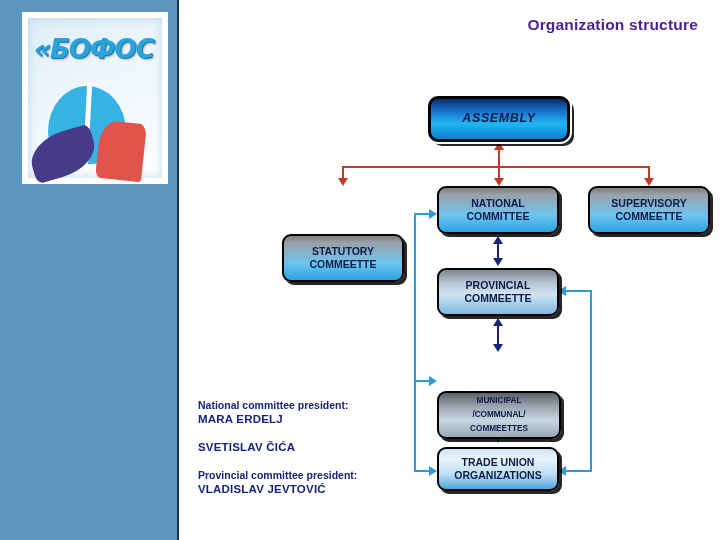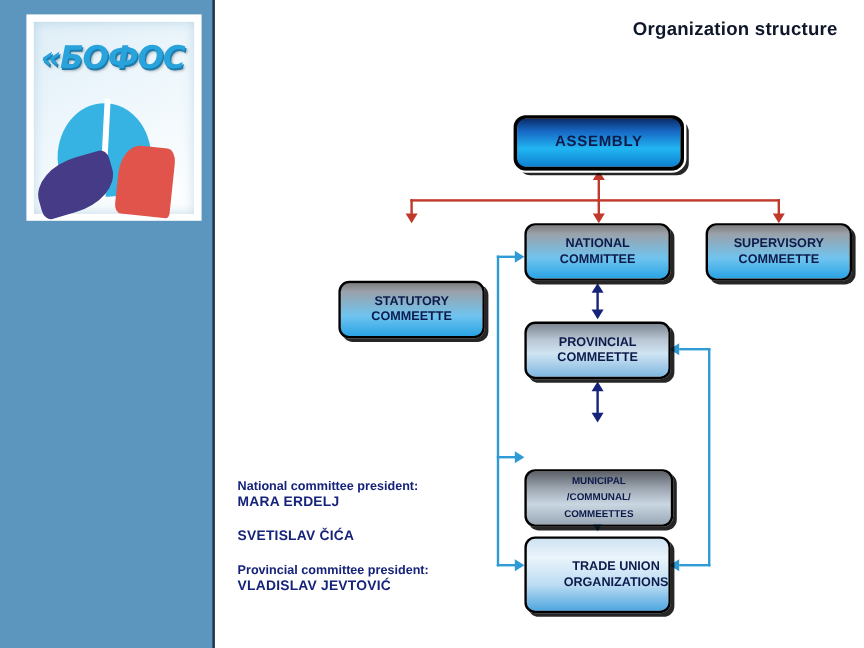--- a/index.html
+++ b/index.html
@@ -91,21 +91,21 @@
     transform: rotate(6deg);
   }
 
   
   #title {
     position: absolute;
     right: 22px; top: 16px;
     font-family: "Liberation Sans", sans-serif;
     font-weight: 700;
     font-size: 15.5px;
-    color: #0f172a;
+    color: #4c1d95;
     letter-spacing: .2px;
   }
 
   
   .node {
     position: absolute;
     display: flex;
     align-items: center;
     justify-content: center;
     text-align: center;
@@ -122,20 +122,21 @@
   
   #node-assembly {
     left: 428px; top: 96px;
     width: 142px; height: 46px;
     font-size: 12.5px;
     letter-spacing: .6px;
     background: linear-gradient(180deg,#0a2e6b 0%,#1768c4 26%,#21b6f2 62%,#0e7fd0 100%);
     border-width: 3px;
     border-radius: 10px;
     box-shadow: 0 0 0 2px #ffffff, 4px 4px 0 rgba(0,0,0,.85);
+    font-style: italic;
   }
 
   
   .grad-gb {
     background: linear-gradient(180deg,#7e7e7e 0%,#9aa2ab 16%,#6fc4ef 62%,#2aa3e4 100%);
   }
   #node-statutory  { left: 282px; top: 186px; width: 122px; height: 48px; font-size: 10.5px; margin-top: 48px; }
   #node-national   { left: 437px; top: 186px; width: 122px; height: 48px; font-size: 10.5px; }
   #node-supervisory{ left: 588px; top: 186px; width: 122px; height: 48px; font-size: 10.5px; }
 
@@ -148,23 +149,22 @@
   
   #node-municipal {
     left: 437px; top: 357px; width: 124px; height: 48px; font-size: 8.2px;
     background: linear-gradient(180deg,#5d6169 0%,#9aa3ad 30%,#c9d7e3 62%,#9aa8b5 100%);
     margin-top: 34px;
   }
   #node-municipal span { line-height: 1.7; }
 
   
   #node-trade {
-    left: 437px; top: 447px; width: 122px; height: 64px; font-size: 10.5px;
+    left: 437px; top: 447px; width: 122px; height: 44px; font-size: 10.5px;
     background: linear-gradient(180deg,#cfe3f2 0%,#eaf4fb 26%,#bcdcf3 64%,#4ea6df 100%);
-    justify-content: flex-end;
   }
 
   
   .ln { position: absolute; z-index: 2; }
 
   
   .red { background: #c0392b; }
   #red-h     { left: 342px; top: 166px; width: 308px; height: 2px; }
   #red-up    { left: 498px; top: 148px; width: 2px;  height: 20px; }
   #red-d1    { left: 342px; top: 166px; width: 2px;  height: 14px; }

